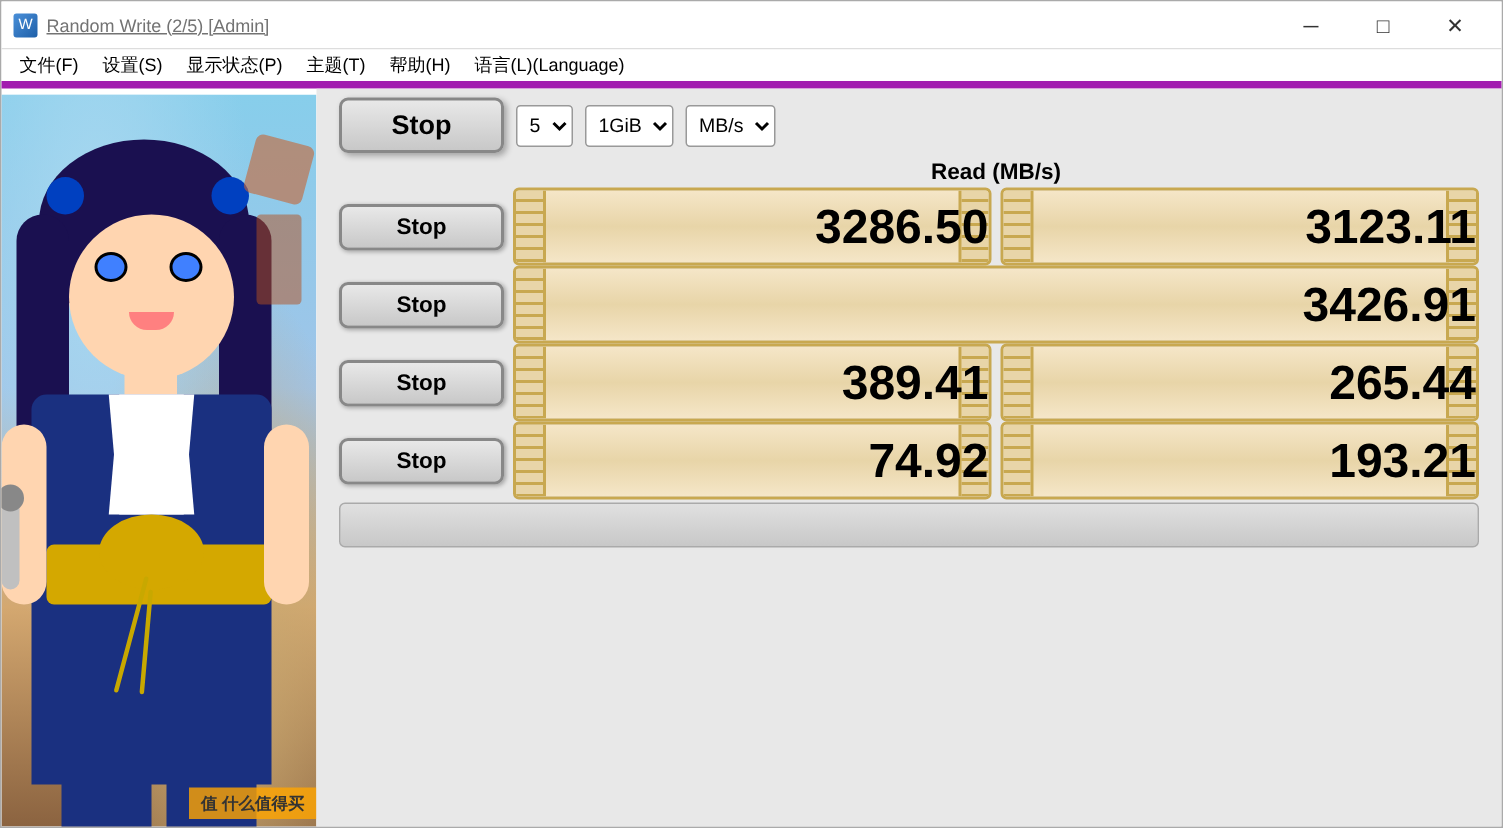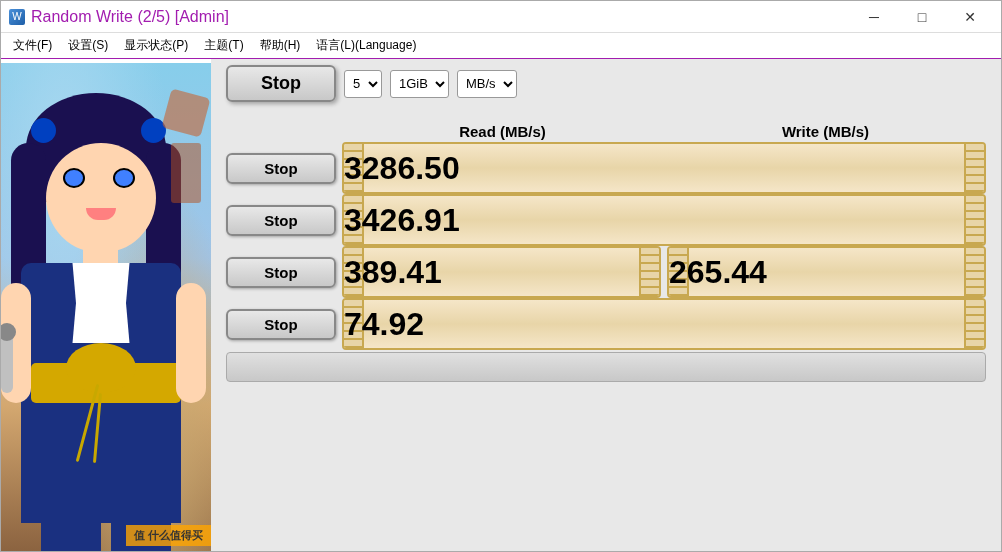--- a/index.html
+++ b/index.html
@@ -43,22 +43,23 @@
       background: linear-gradient(135deg, #4a90d9, #1e5fa8);
       border-radius: 2px;
       display: flex;
       align-items: center;
       justify-content: center;
       font-size: 10px;
       color: white;
     }
 
     .title-text {
-      font-size: 16px;
-      color: #a21caf;
+      font-size: 12px;
+      color: #737373;
+      text-decoration: underline;
     }
 
     .title-bar-controls {
       display: flex;
       gap: 2px;
     }
 
     .title-btn {
       width: 46px;
       height: 28px;
@@ -68,21 +69,21 @@
       display: flex;
       align-items: center;
       justify-content: center;
       font-size: 14px;
       color: #333;
     }
 
     .menu-bar {
       display: flex;
       padding: 2px 4px;
-      border-bottom: 1px solid #a21caf;
+      border-bottom: 5px solid #a21caf;
       background: #fff;
       height: 26px;
       align-items: center;
     }
 
     .menu-item {
       padding: 2px 8px;
       font-size: 12px;
       color: #000;
       cursor: pointer;
@@ -126,21 +127,20 @@
       padding: 0 2px;
     }
 
     .header-cell {
       flex: 1;
       text-align: center;
       font-size: 15px;
       font-weight: bold;
       color: #000;
       padding: 2px 0;
-      margin-top: 17px;
     }
 
     .data-row {
       display: flex;
       align-items: center;
       gap: 6px;
     }
 
     .stop-btn-small {
       background: linear-gradient(180deg, #e8e8e8 0%, #c8c8c8 100%);
@@ -156,21 +156,21 @@
       box-shadow: 1px 1px 3px rgba(0,0,0,0.3);
     }
 
     .value-cell {
       flex: 1;
       background: linear-gradient(180deg, #f5e6c8 0%, #e8d5a8 50%, #f5e6c8 100%);
       border: 2px solid #c8a850;
       border-radius: 4px;
       display: flex;
       align-items: center;
-      justify-content: flex-start;
+      justify-content: flex-end;
       position: relative;
       height: 52px;
       overflow: hidden;
     }
 
     .value-cell::before {
       content: '';
       position: absolute;
       left: 0;
       top: 0;
@@ -341,28 +341,30 @@
           <option>1GiB</option>
         </select>
         <select class="toolbar-select">
           <option>MB/s</option>
         </select>
       </div>
 
       <div class="header-row">
         <div style="min-width:110px;"></div>
         <div class="header-cell">Read (MB/s)</div>
-        <div class="header-cell">Write (MB/s)</div>
       </div>
 
       <div class="data-row">
         <button class="stop-btn-small">Stop</button>
         <div class="value-cell">
           <span class="value-text">3286.50</span>
         </div>
+        <div class="value-cell">
+          <span class="value-text">3123.11</span>
+        </div>
       </div>
 
       <div class="data-row">
         <button class="stop-btn-small">Stop</button>
         <div class="value-cell">
           <span class="value-text">3426.91</span>
         </div>
       </div>
 
       <div class="data-row">
@@ -372,20 +374,23 @@
         </div>
         <div class="value-cell">
           <span class="value-text">265.44</span>
         </div>
       </div>
 
       <div class="data-row">
         <button class="stop-btn-small">Stop</button>
         <div class="value-cell">
           <span class="value-text">74.92</span>
+        </div>
+        <div class="value-cell">
+          <span class="value-text">193.21</span>
         </div>
       </div>
 
       <div class="bottom-bar"></div>
 
     </div>
   </div>
 </div>
 
 </body></html>

